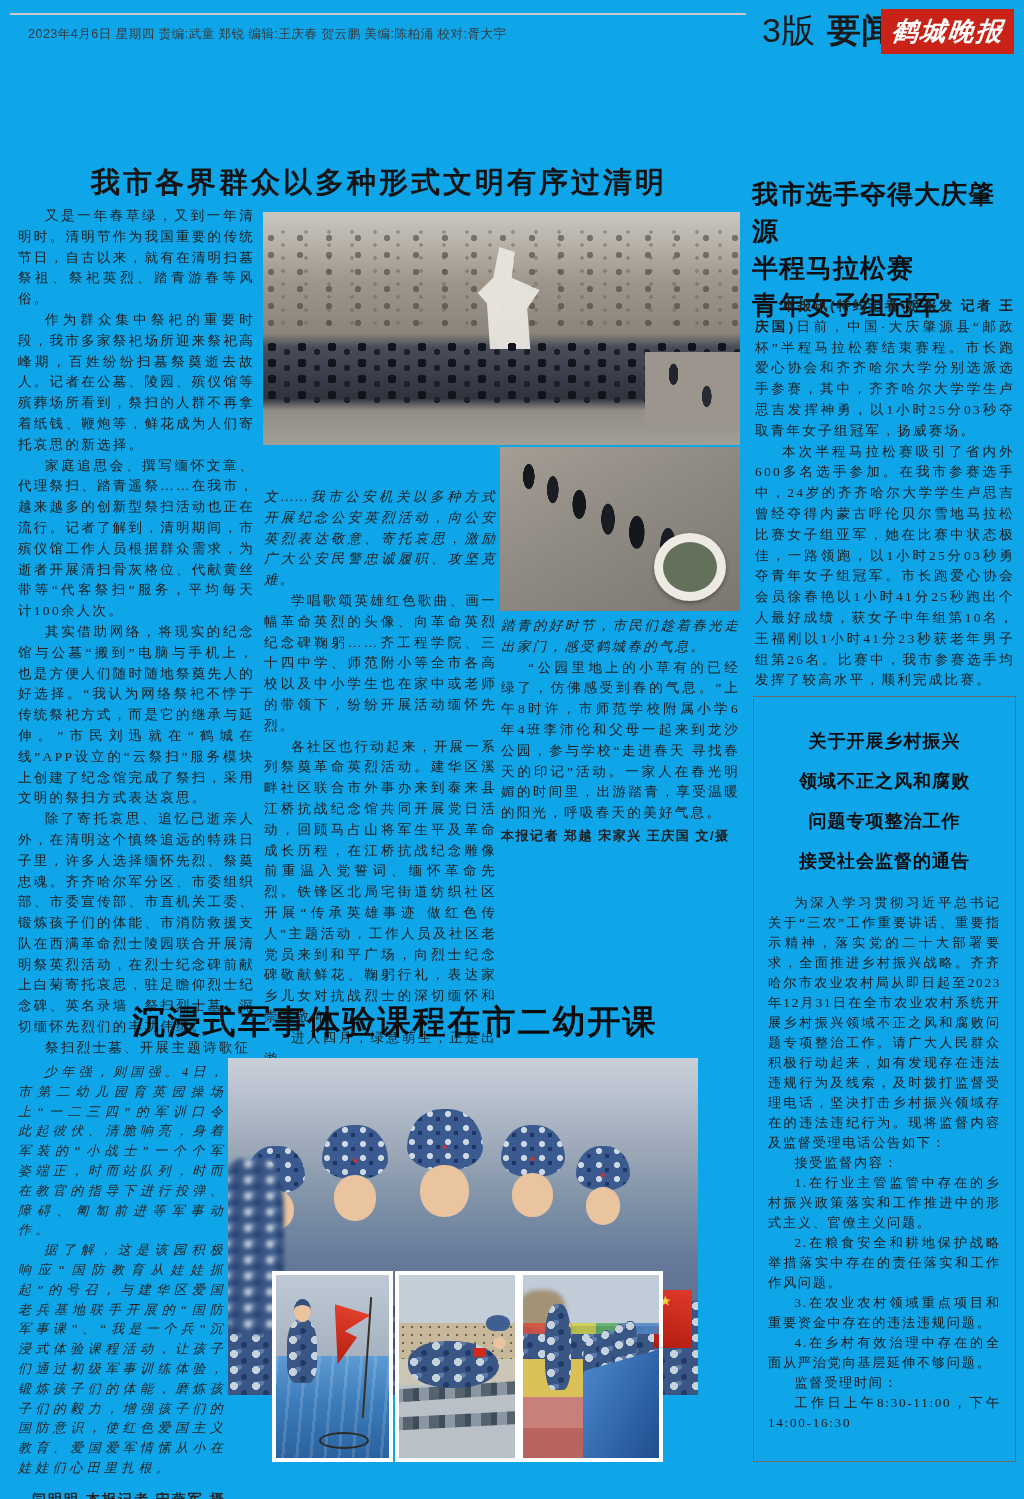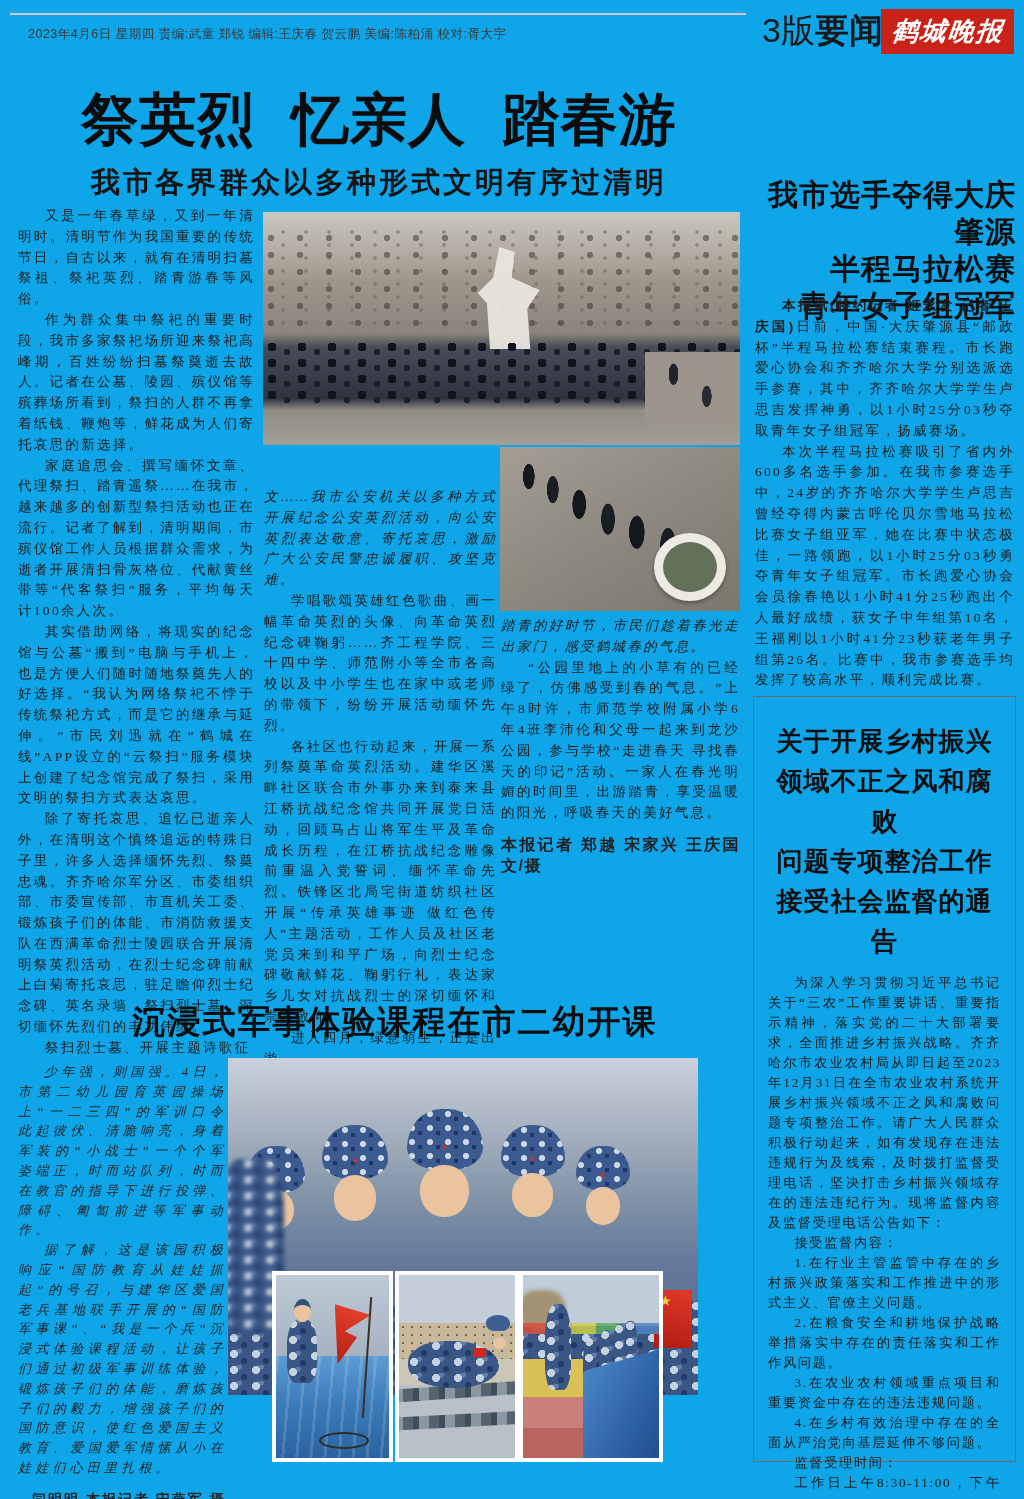--- a/index.html
+++ b/index.html
@@ -6,40 +6,40 @@
   .page{position:relative;width:1024px;height:1499px;background:#0ea5e9;overflow:hidden;
         font-family:"Liberation Serif",serif;color:#1c1c1c;}
   .abs{position:absolute;}
   p{margin:0;}
 
   
   .head-rule{left:10px;top:13px;width:736px;height:2px;background:#c9c9c9;}
   .dateline{left:28px;top:26px;font-family:"Liberation Sans",sans-serif;font-size:12.5px;
             color:#3a3a3a;letter-spacing:.5px;}
   .pageno{left:762px;top:8px;font-family:"Liberation Sans",sans-serif;font-size:34px;
-          color:#191919;display:flex;align-items:center;}
+          color:#191919;display:flex;gap:12px;align-items:center;}
   .pageno .sec{font-weight:600;font-family:Liberation Mono, monospace;}
   .masthead{left:881px;top:9px;width:133px;height:45px;background:#c92318;display:flex;
             align-items:center;justify-content:center;}
   .masthead span{color:#fff;font-weight:700;font-style:italic;font-size:26px;letter-spacing:2px;
             transform:skewX(-6deg);font-family:"Liberation Serif",serif;}
 
   
   .headline{left:18px;top:82px;width:722px;text-align:center;font-family:"Liberation Sans",sans-serif;
             font-size:57px;font-weight:900;color:#0c0c0c;letter-spacing:1px;word-spacing:20px;white-space:nowrap;}
   .subhead{left:18px;top:163px;width:722px;text-align:center;font-family:"Liberation Sans",sans-serif;
            font-size:29px;font-weight:600;color:#141414;letter-spacing:3px;}
   .bodytext{font-size:13.5px;line-height:20.8px;letter-spacing:2.3px;text-align:justify;color:#202020;}
   .bodytext p{text-indent:2em;}
   .bodytext p.noindent{text-indent:0;font-style:italic;}
   .col1{left:18px;top:206px;width:237px;}
   .col2{left:264px;top:487px;width:233px;}
   .col3{left:501px;top:616px;width:239px;}
   .byline{font-weight:700;font-family:"Liberation Sans",sans-serif;letter-spacing:1.5px;
-          text-indent:0 !important;margin-top:11px;font-size:16px;}
+          text-indent:0 !important;margin-top:2px;font-size:13px;}
 
   
   .ph{overflow:hidden;}
   .ph *{position:absolute;}
   .camo{background-color:#3a5684;
         background-image:radial-gradient(circle 4px at 6px 5px,#c7d2df 95%,transparent),
                          radial-gradient(circle 3px at 16px 12px,#1f3a66 95%,transparent),
                          radial-gradient(circle 3px at 11px 2px,#5d7bab 95%,transparent);
         background-size:22px 16px;}
 
@@ -134,29 +134,29 @@
      background:linear-gradient(120deg,#4a85c8 0%,#2c5fa4 60%,#1f4a86 100%);
      transform:skewY(-16deg);transform-origin:bottom right;}
   .instF{left:16%;top:16%;width:26px;height:86px;border-radius:40% 40% 30% 30%;}
   .kf{border-radius:40% 40% 30% 30%;}
   .kf1{left:44%;top:34%;width:20px;height:62px;}
   .kf2{left:56%;top:30%;width:17px;height:52px;}
   .kf3{left:66%;top:27%;width:15px;height:44px;}
   .kf4{left:74%;top:25%;width:13px;height:38px;}
 
   
-  .mar-title{left:752px;top:176px;width:264px;text-align:right;font-family:"Liberation Sans",sans-serif;
-             font-size:30px;font-weight:800;line-height:37px;letter-spacing:1px;color:#0e0e0e;}
+  .mar-title{left:752px;top:176px;width:264px;text-align:left;font-family:"Liberation Sans",sans-serif;
+             font-size:26px;font-weight:800;line-height:37px;letter-spacing:1px;color:#0e0e0e;}
   .mar-body{left:755px;top:296px;width:260px;}
   .mar-body .lead b{font-family:"Liberation Sans",sans-serif;font-weight:700;}
 
   
   .notice{left:753px;top:696px;width:263px;height:766px;border:1px solid #6a6a6a;box-sizing:border-box;
           padding:24px 14px 0 14px;}
-  .not-title{text-align:center;font-family:"Liberation Sans",sans-serif;font-size:26px;font-weight:800;
+  .not-title{text-align:center;font-family:"Liberation Sans",sans-serif;font-size:18px;font-weight:800;
              line-height:40px;letter-spacing:1px;color:#0e0e0e;}
   .not-body{margin-top:12px;font-size:13.2px;line-height:20px;letter-spacing:1.7px;text-align:justify;}
   .not-body p{text-indent:2em;}
 
   
   .kg-headline{left:34px;top:1000px;width:722px;text-align:center;font-family:"Liberation Sans",sans-serif;
                font-size:33px;font-weight:800;letter-spacing:2px;color:#0c0c0c;}
   .kg-col{left:18px;top:1062px;width:209px;font-style:italic;font-size:13px;line-height:19.8px;
           letter-spacing:4.2px;text-align:justify;color:#242424;}
   .kg-col p{text-indent:2em;}
@@ -171,21 +171,20 @@
   <div class="abs head-rule"></div>
   <div class="abs dateline">2023年4月6日  星期四   责编:武童 郑锐  编辑:王庆春 贺云鹏  美编:陈柏涌  校对:胥大宇</div>
   <div class="abs pageno">
     <span>3版</span>
     <span class="sec">要闻</span>
   </div>
   <div class="abs masthead">
     <span>鹤城晚报</span>
   </div>
 
-  <div class="abs headline">祭英烈 忆亲人 踏春游</div>
   <div class="abs subhead">我市各界群众以多种形式文明有序过清明</div>
 
   <div class="abs bodytext col1">
       <p>又是一年春草绿，又到一年清明时。清明节作为我国重要的传统节日，自古以来，就有在清明扫墓祭祖、祭祀英烈、踏青游春等风俗。</p>
       <p>作为群众集中祭祀的重要时段，我市多家祭祀场所迎来祭祀高峰期，百姓纷纷扫墓祭奠逝去故人。记者在公墓、陵园、殡仪馆等殡葬场所看到，祭扫的人群不再拿着纸钱、鞭炮等，鲜花成为人们寄托哀思的新选择。</p>
       <p>家庭追思会、撰写缅怀文章、代理祭扫、踏青遥祭……在我市，越来越多的创新型祭扫活动也正在流行。记者了解到，清明期间，市殡仪馆工作人员根据群众需求，为逝者开展清扫骨灰格位、代献黄丝带等“代客祭扫”服务，平均每天计100余人次。</p>
       <p>其实借助网络，将现实的纪念馆与公墓“搬到”电脑与手机上，也是方便人们随时随地祭奠先人的好选择。“我认为网络祭祀不悖于传统祭祀方式，而是它的继承与延伸。”市民刘迅就在“鹤城在线”APP设立的“云祭扫”服务模块上创建了纪念馆完成了祭扫，采用文明的祭扫方式表达哀思。</p>
       <p>除了寄托哀思、追忆已逝亲人外，在清明这个慎终追远的特殊日子里，许多人选择缅怀先烈、祭奠忠魂。齐齐哈尔军分区、市委组织部、市委宣传部、市直机关工委、锻炼孩子们的体能、市消防救援支队在西满革命烈士陵园联合开展清明祭英烈活动，在烈士纪念碑前献上白菊寄托哀思，驻足瞻仰烈士纪念碑、英名录墙，祭扫烈士墓，深切缅怀先烈们的丰功伟绩。</p>
       <p>祭扫烈士墓、开展主题诗歌征</p>
     </div>

